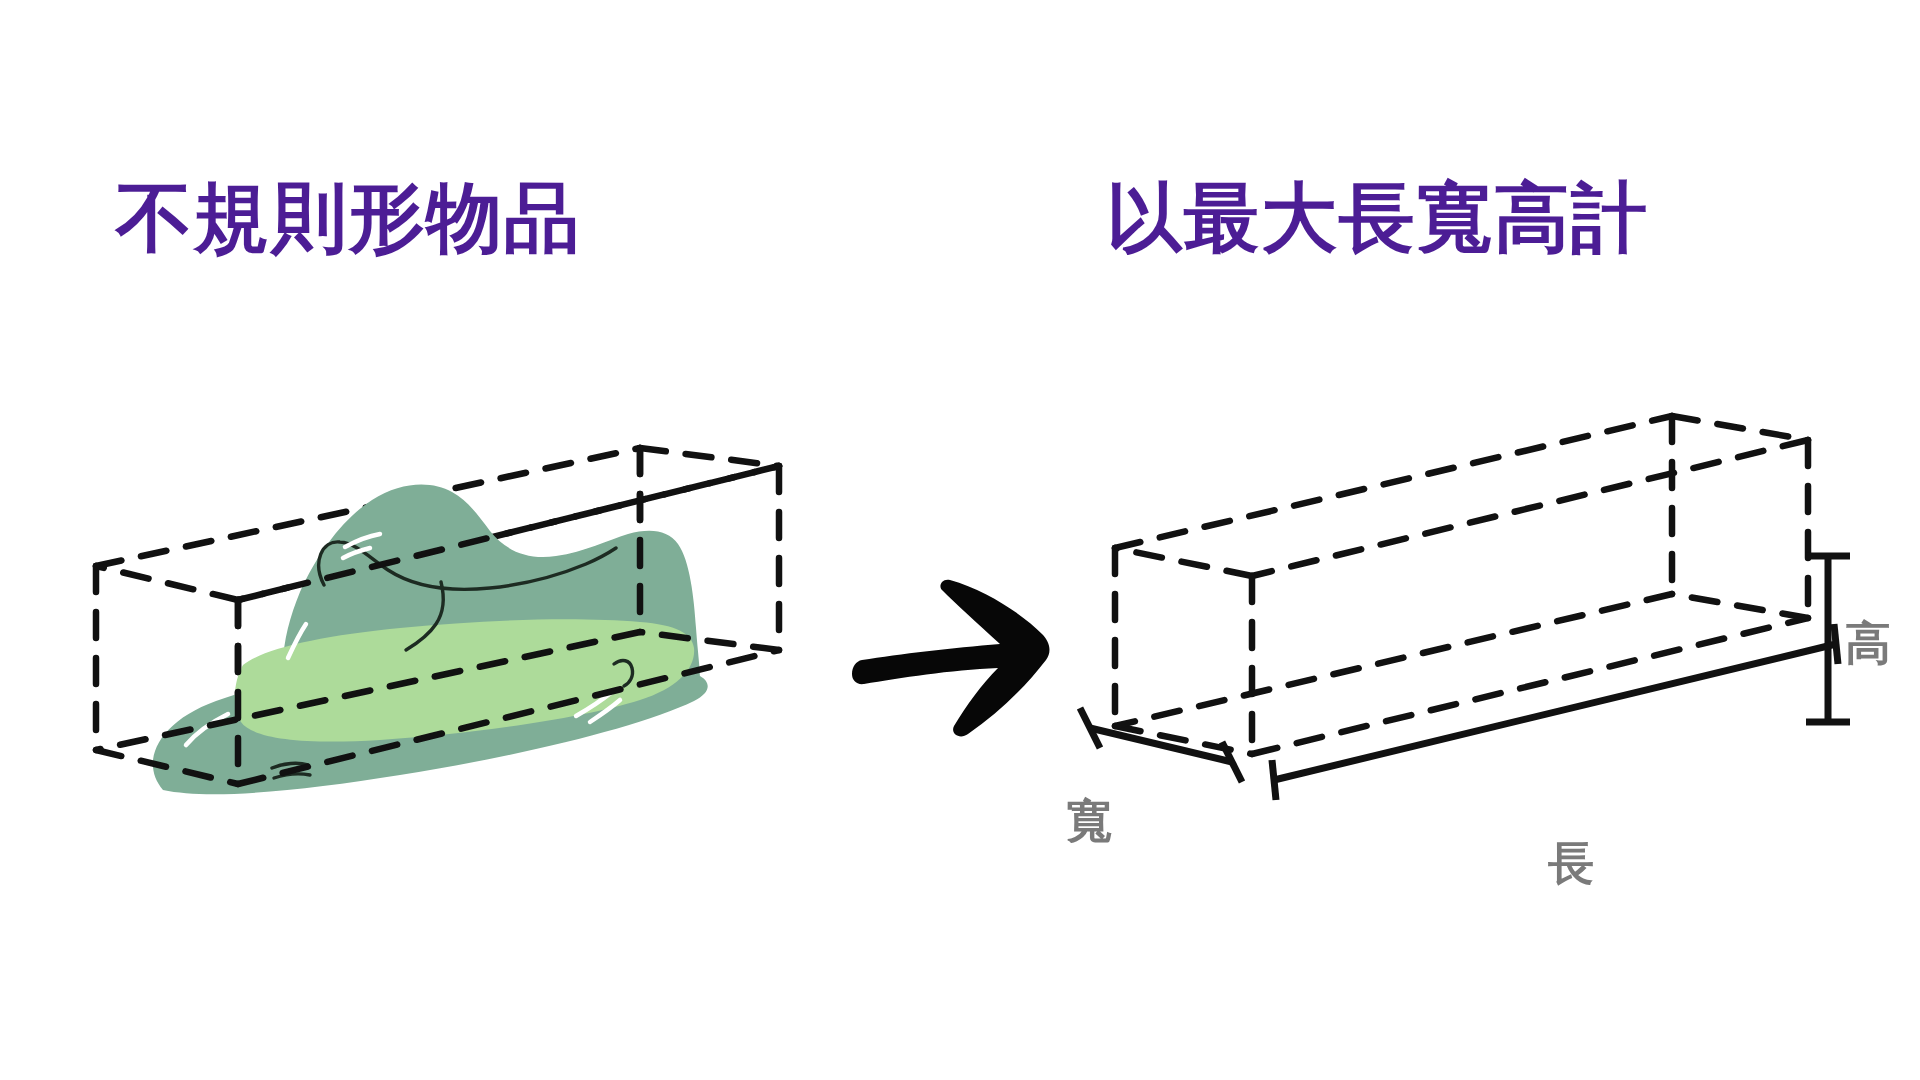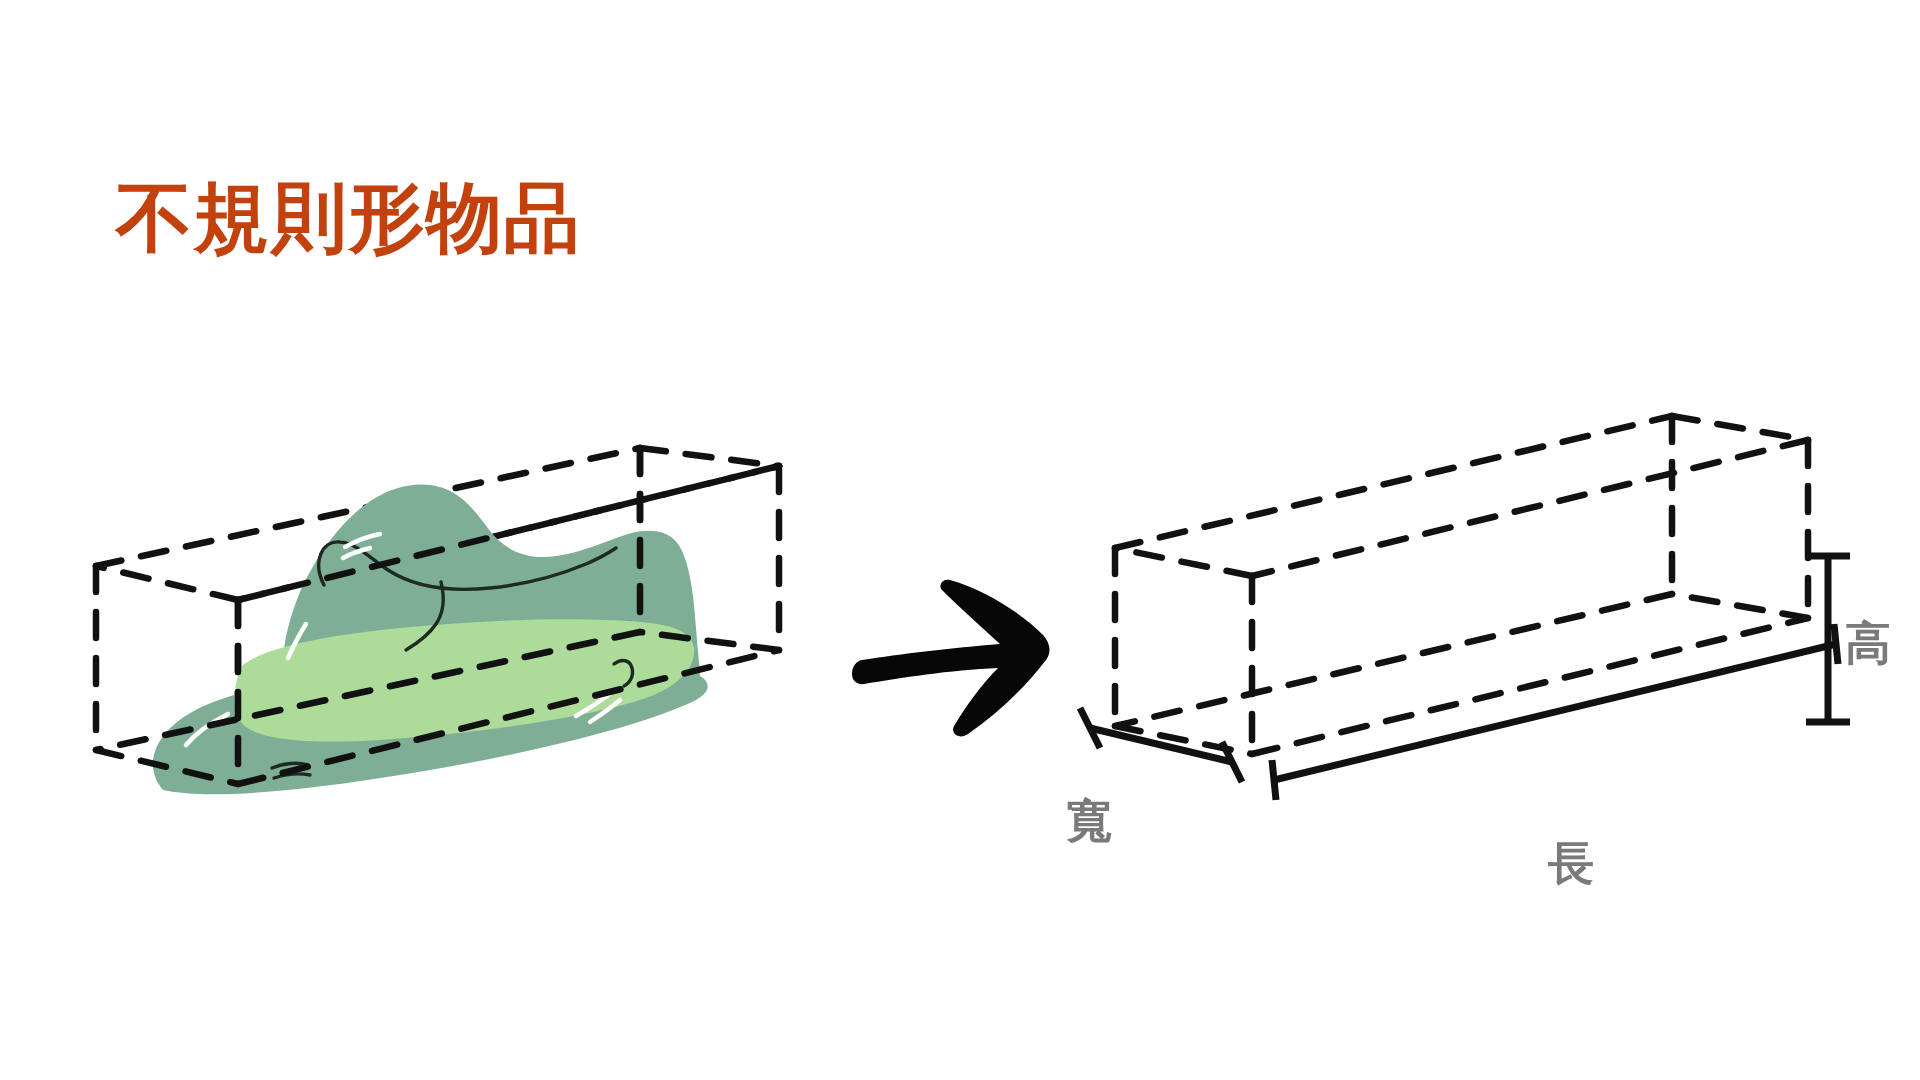--- a/index.html
+++ b/index.html
@@ -18,21 +18,21 @@
     position: relative;
     width: 1920px;
     height: 1080px;
     background: #ffffff;
   }
 
   
   .heading {
     position: absolute;
     font-weight: bold;
-    color: #c2410c;
+    color: #4c1d95;
     letter-spacing: 0.02em;
     white-space: nowrap;
     line-height: 1;
     font-size: 76px;
   }
   #heading-left  { left: 116px;  top: 180px; }
   #heading-right { left: 1106px; top: 180px; }
 
   
   .dim-label {
@@ -76,20 +76,21 @@
   .hat-hl    { fill: none; stroke: #ffffff; stroke-width: 4.5; stroke-linecap: round; }
   .arrow     { fill: #070707; }
 </style>
 </head>
 <body>
 
 <div id="stage">
 
   <div class="heading" id="heading-left">不規則形物品</div>
 
+  <div class="heading" id="heading-right">以最大長寬高計</div>
 
   <svg class="layer" id="left-illustration" viewBox="0 0 1920 1080">
 
     <g>
       <path class="dash" d="M 96 566 L 640 448"></path>
       <path class="dash" d="M 640 448 L 779 466"></path>
       <path class="dash" d="M 779 466 L 238 600"></path>
       <path class="dash" d="M 238 600 L 96 566"></path>
     </g>
 

